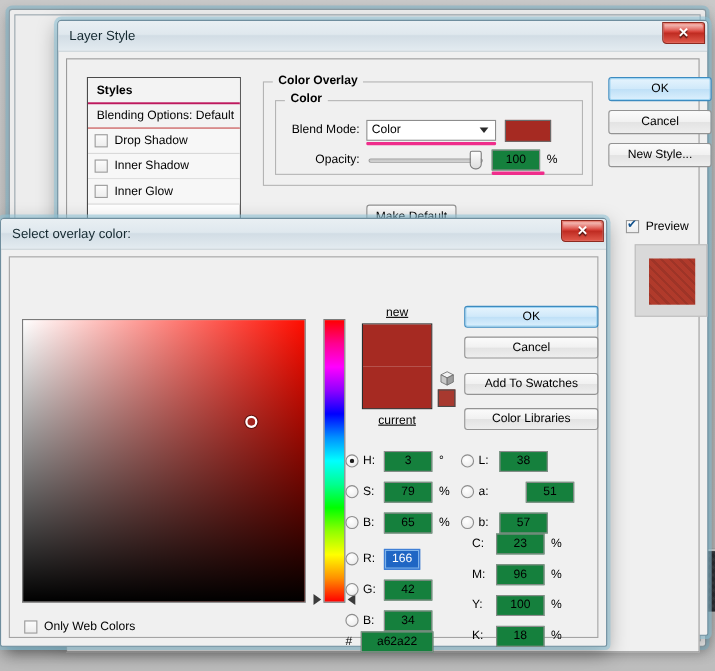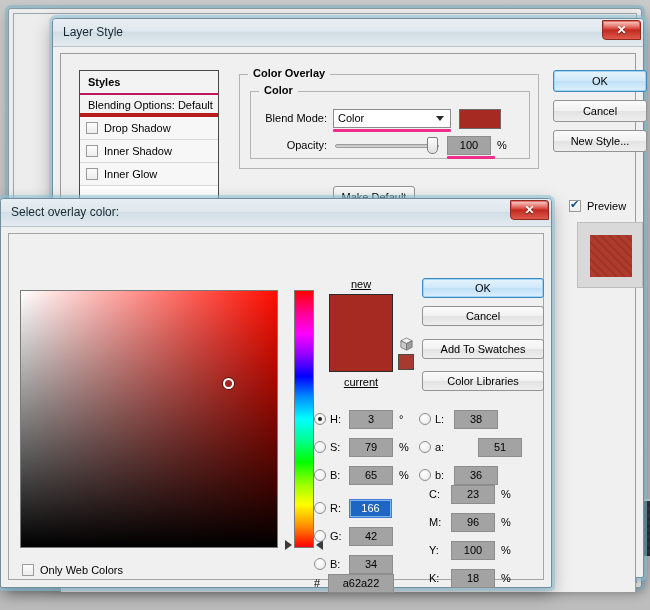--- a/index.html
+++ b/index.html
@@ -93,21 +93,21 @@
     position: absolute; left: 18px; top: 16px; width: 140px; height: 330px;
     background: #fff; border: 1px solid #4a4a4a;
   }
   .styles-head {
     height: 24px; line-height: 23px; padding-left: 8px;
     border-bottom: 2px solid #be185d;
     background: #f3f3f3; font-size: 11px; font-weight: bold;
   }
   .styles-sub {
     height: 22px; line-height: 21px; padding-left: 8px;
-    border-bottom: 4px solid #b91c1c;
+    border-bottom: 1px solid #b91c1c;
     background: #f3f3f3; font-size: 11px;
   }
   .style-row {
     height: 23px; line-height: 22px; padding-left: 6px;
     border-bottom: 1px solid #d9d9d9;
     background: #f7f7f7; font-size: 11px;
     display: flex; align-items: center;
   }
   .cb {
     width: 12px; height: 12px; margin-right: 6px;
@@ -163,21 +163,21 @@
     background: linear-gradient(180deg,#bdbdbd,#dcdcdc);
     border: 1px solid #9c9c9c; border-radius: 2px;
   }
   .slider-thumb {
     position: absolute; width: 11px; height: 17px;
     background: linear-gradient(180deg,#fdfdfd,#dedede);
     border: 1px solid #7d7d7d; border-radius: 2px 2px 5px 5px;
   }
 
   .numfield {
-    position: absolute; height: 19px; background: #a3a3a3;
+    position: absolute; height: 19px; background: #15803d;
     border: 1px solid #8d8d8d;
     font-size: 11px; line-height: 17px; text-align: center;
   }
   .numfield.sel {
     background: #1f66c4; color: #fff;
     border: 1px solid #3f7fd6;
     box-shadow: inset 0 0 0 1px #7fb3ea;
   }
 
   
@@ -434,24 +434,24 @@
             <div class="numfield" style="left:340px; top:232px; width:44px;">65</div>
             <span class="unit" style="left:390px; top:235px;">%</span>
             <span class="radio" style="left:410px; top:179px;"></span>
             <span class="field-label" style="left:426px; top:179px; width:16px; text-align:left;">L:</span>
             <div class="numfield" style="left:445px; top:176px; width:44px;">38</div>
             <span class="radio" style="left:410px; top:207px;"></span>
             <span class="field-label" style="left:426px; top:207px; width:16px; text-align:left;">a:</span>
             <div class="numfield" style="left:445px; top:204px; width:44px;margin-left:24px;">51</div>
             <span class="radio" style="left:410px; top:235px;"></span>
             <span class="field-label" style="left:426px; top:235px; width:16px; text-align:left;">b:</span>
-            <div class="numfield" style="left:445px; top:232px; width:44px;">36</div>
+            <div class="numfield" style="left:445px; top:232px; width:44px;">57</div>
             <span class="radio" style="left:305px; top:268px;"></span>
             <span class="field-label" style="left:321px; top:268px; width:16px; text-align:left;">R:</span>
-            <div class="numfield sel" style="left:340px; top:265px; width:43px;">166</div>
+            <div class="numfield sel" style="left:340px; top:265px; width:33px;">166</div>
             <span class="radio" style="left:305px; top:296px;"></span>
             <span class="field-label" style="left:321px; top:296px; width:16px; text-align:left;">G:</span>
             <div class="numfield" style="left:340px; top:293px; width:44px;">42</div>
             <span class="radio" style="left:305px; top:324px;"></span>
             <span class="field-label" style="left:321px; top:324px; width:16px; text-align:left;">B:</span>
             <div class="numfield" style="left:340px; top:321px; width:44px;">34</div>
             <span class="field-label" style="left:420px; top:254px; width:16px; text-align:left;">C:</span>
             <div class="numfield" style="left:442px; top:251px; width:44px;">23</div>
             <span class="unit" style="left:492px; top:254px;">%</span>
             <span class="field-label" style="left:420px; top:282px; width:16px; text-align:left;">M:</span>

